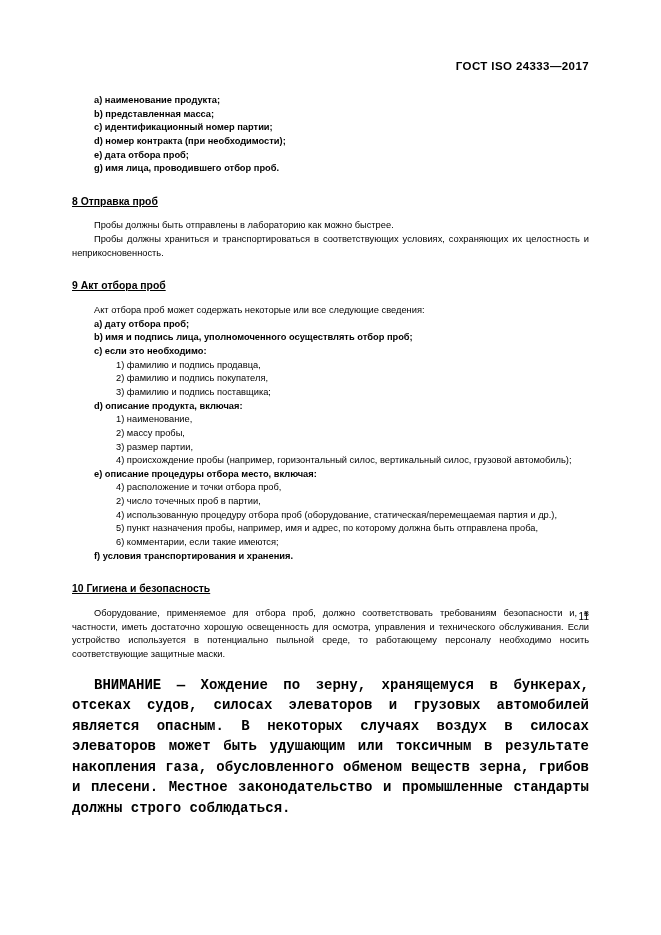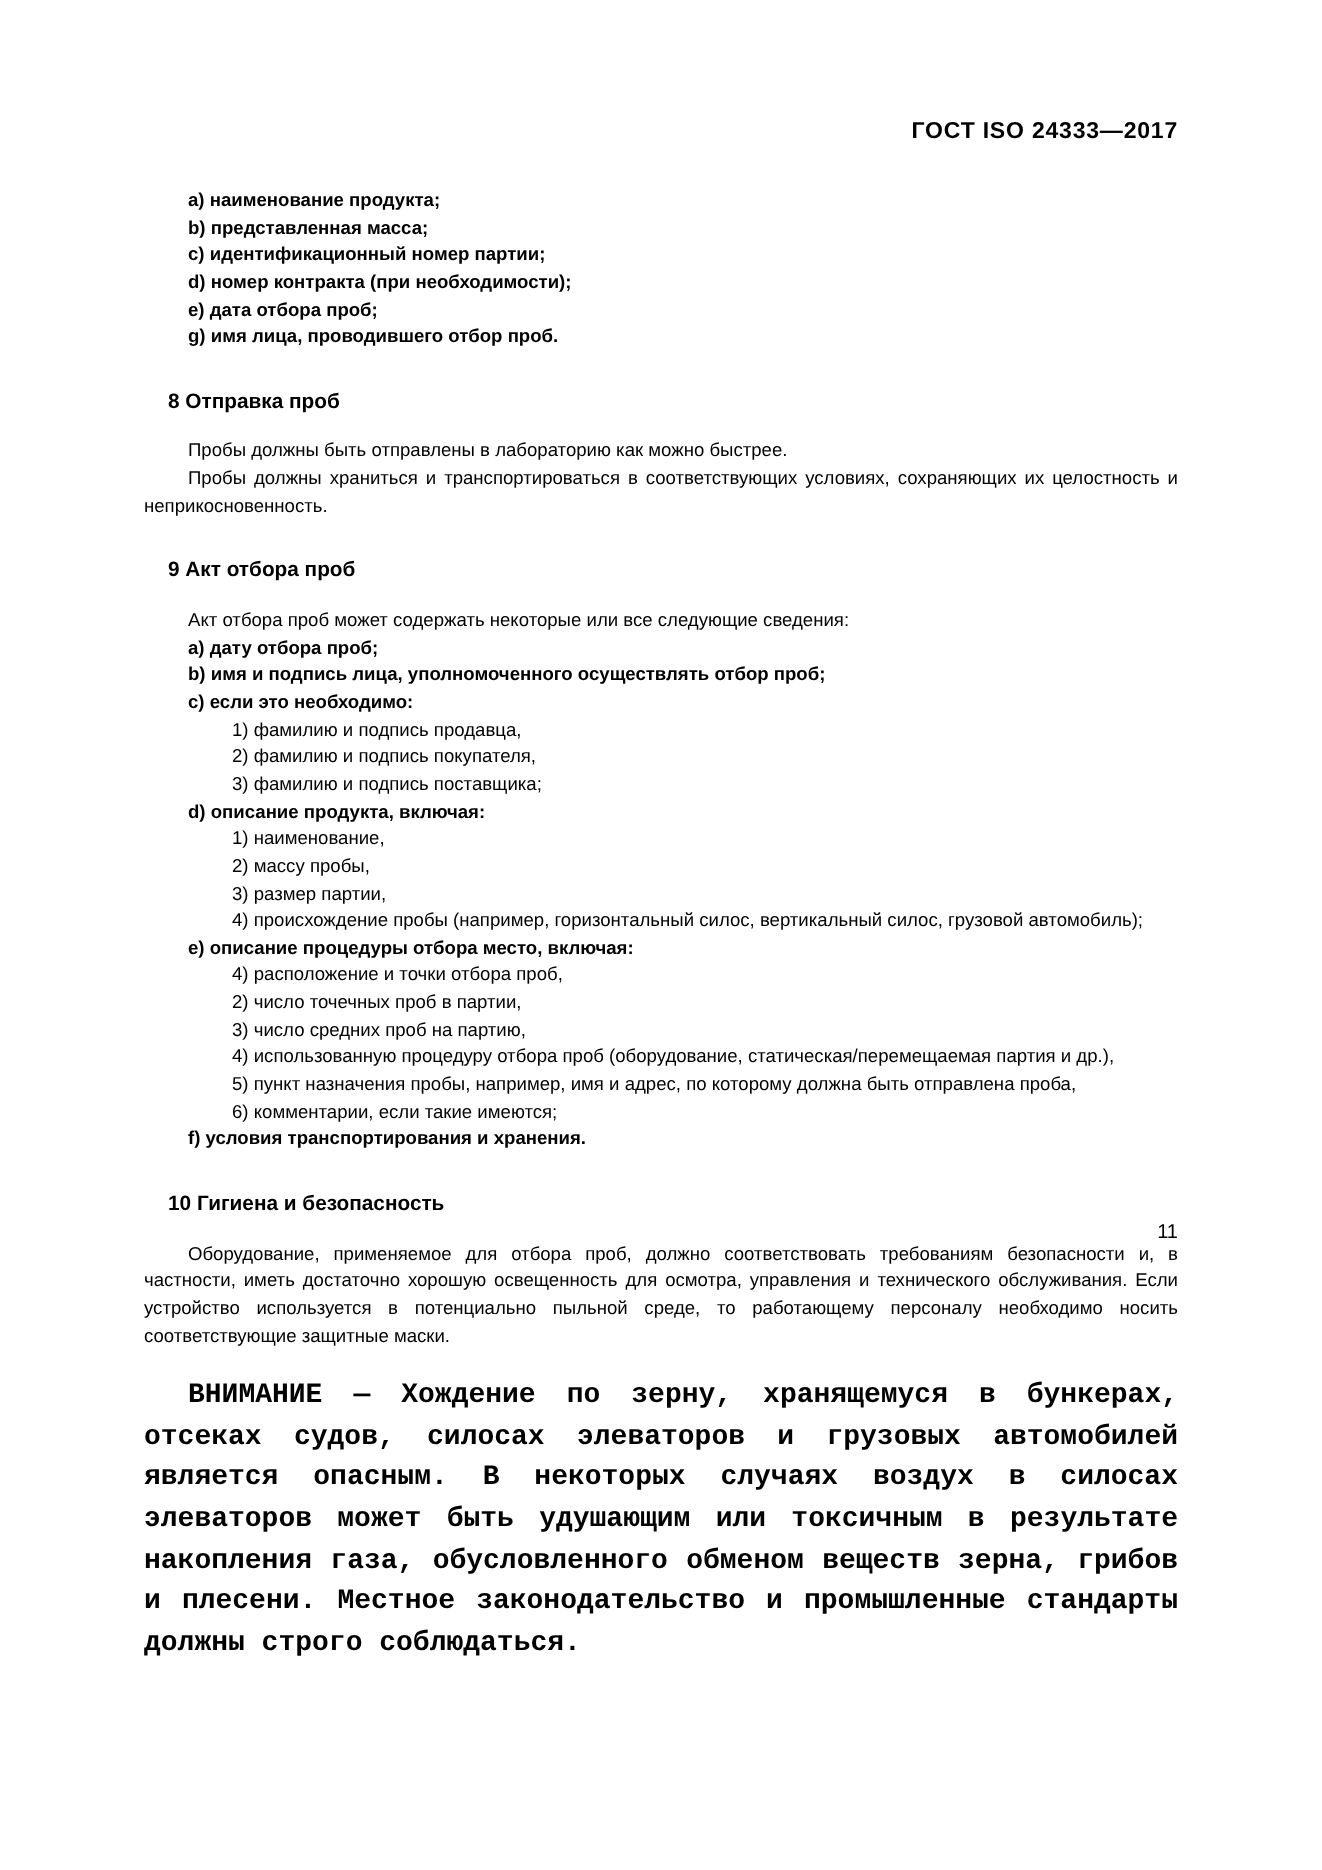--- a/index.html
+++ b/index.html
@@ -42,22 +42,23 @@
   }
   .indent1 { margin-left: 22px; font-weight: bold; }
   .indent2 { margin-left: 44px; }
   .para-indent {
     text-indent: 22px;
     text-align: justify;
   }
   h2.section {
     font-size: 10.4px;
     font-weight: bold;
-    margin: 19px 0 11px 12px;
+    margin: 19px 0 11px 0;
     line-height: 1.3;
+    text-decoration: underline;
   }
   .note {
     font-weight: bold;
     font-size: 14px;
     line-height: 1.47;
     text-indent: 22px;
     text-align: justify;
     margin-top: 13px;
     font-family: Liberation Mono, monospace;
   }
@@ -104,21 +105,20 @@
       <p class="lst indent2">2) фамилию и подпись покупателя,</p>
       <p class="lst indent2">3) фамилию и подпись поставщика;</p>
       <p class="lst indent1">d) описание продукта, включая:</p>
       <p class="lst indent2">1) наименование,</p>
       <p class="lst indent2">2) массу пробы,</p>
       <p class="lst indent2">3) размер партии,</p>
       <p class="lst indent2">4) происхождение пробы (например, горизонтальный силос, вертикальный силос, грузовой автомобиль);</p>
       <p class="lst indent1">e) описание процедуры отбора место, включая:</p>
       <p class="lst indent2">4) расположение и точки отбора проб,</p>
       <p class="lst indent2">2) число точечных проб в партии,</p>
-      <p class="lst indent2">3) число средних проб на партию,</p>
       <p class="lst indent2">4) использованную процедуру отбора проб (оборудование, статическая/перемещаемая партия и др.),</p>
       <p class="lst indent2">5) пункт назначения пробы, например, имя и адрес, по которому должна быть отправлена проба,</p>
       <p class="lst indent2">6) комментарии, если такие имеются;</p>
       <p class="lst indent1">f) условия транспортирования и хранения.</p>
     </div>
 
     <h2 class="section">10 Гигиена и безопасность</h2>
     <p class="para-indent">Оборудование, применяемое для отбора проб, должно соответствовать требованиям безопасности и, в частности, иметь достаточно хорошую освещенность для осмотра, управления и технического обслуживания. Если устройство используется в потенциально пыльной среде, то работающему персоналу необходимо носить соответствующие защитные маски.</p>
     <p class="note">ВНИМАНИЕ — Хождение по зерну, хранящемуся в бункерах, отсеках судов, силосах элеваторов и грузовых автомобилей является опасным. В некоторых случаях воздух в силосах элеваторов может быть удушающим или токсичным в результате накопления газа, обусловленного обменом веществ зерна, грибов и плесени. Местное законодательство и промышленные стандарты должны строго соблюдаться.</p>
 

